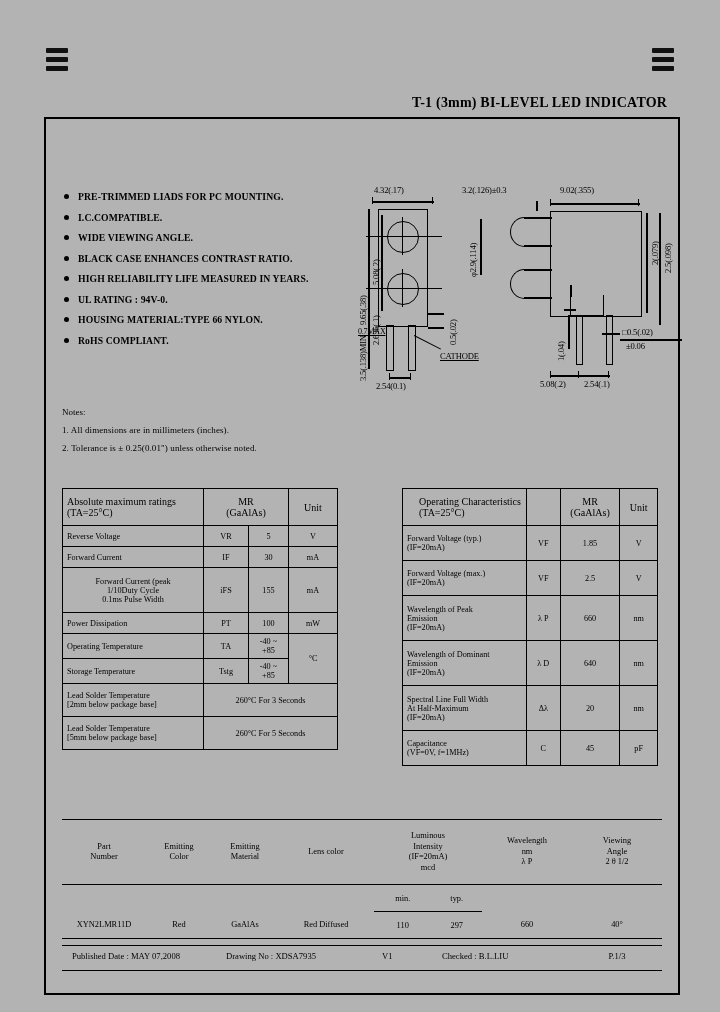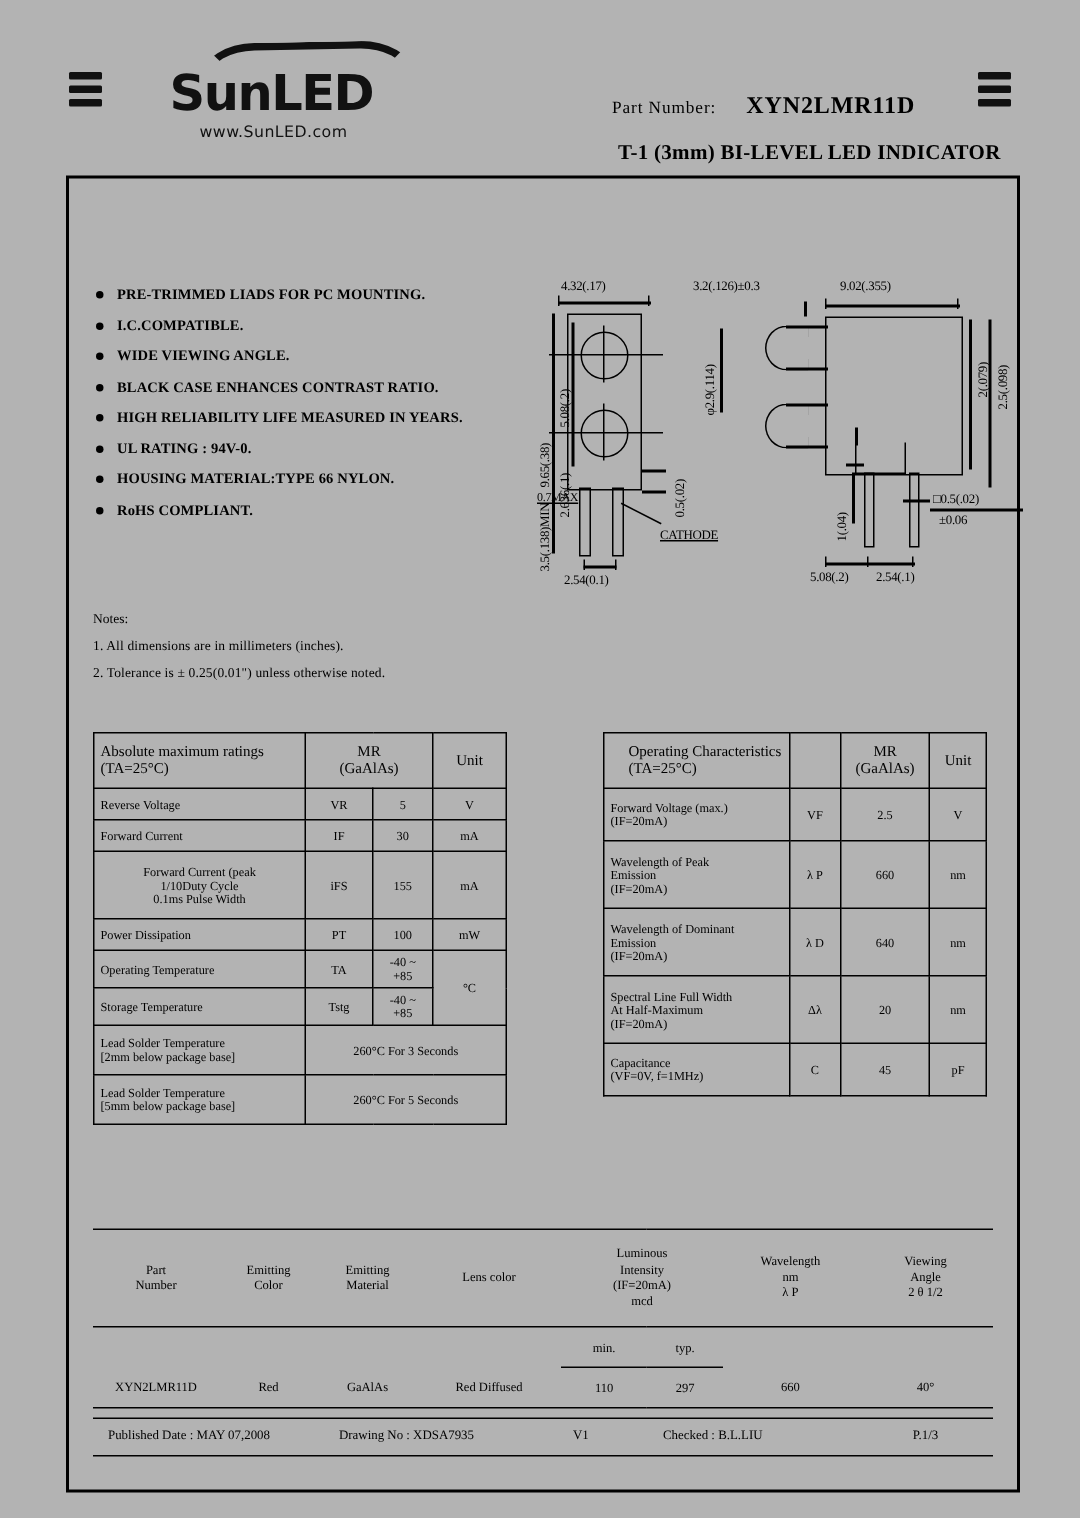--- a/index.html
+++ b/index.html
@@ -100,30 +100,21 @@
       <span></span>
         <span></span>
         <span></span>
     </div>
     <div class="hamburger hb-right">
       <span></span>
         <span></span>
         <span></span>
     </div>
 
-    <div class="logo-wrap">
-      <div class="logo-arc"></div>
-      <div class="logo-text">SunLED</div>
-      <div class="logo-url">www.SunLED.com</div>
-    </div>
-
-    <div class="part-line">
-      <span class="part-label">Part Number:</span>
-      <span class="part-value">XYN2LMR11D</span>
-    </div>
+
     <div class="subtitle">T-1 (3mm) BI-LEVEL LED INDICATOR</div>
   </div>
 
   <div class="frame">
 
     <div class="features">
       <div class="feat-item">PRE-TRIMMED LIADS FOR PC MOUNTING.</div>
       <div class="feat-item">I.C.COMPATIBLE.</div>
       <div class="feat-item">WIDE VIEWING ANGLE.</div>
       <div class="feat-item">BLACK CASE ENHANCES CONTRAST RATIO.</div>
@@ -305,20 +296,29 @@
           <div>(TA=25°C)</div>
         </td>
         <td class="ctr" style="width:32px;"></td>
         <td class="ctr" style="width:56px;">
           <div>MR</div>
           <div>(GaAlAs)</div>
         </td>
         <td class="ctr" style="width:34px;">Unit</td>
       </tr>
 
+      <tr>
+        <td style="height:28px;">
+          <div>Forward Voltage (typ.)</div>
+          <div>(IF=20mA)</div>
+        </td>
+        <td class="ctr">VF</td>
+        <td class="ctr">1.85</td>
+        <td class="ctr">V</td>
+      </tr>
       <tr>
         <td style="height:28px;">
           <div>Forward Voltage (max.)</div>
           <div>(IF=20mA)</div>
         </td>
         <td class="ctr">VF</td>
         <td class="ctr">2.5</td>
         <td class="ctr">V</td>
       </tr>
       <tr>

